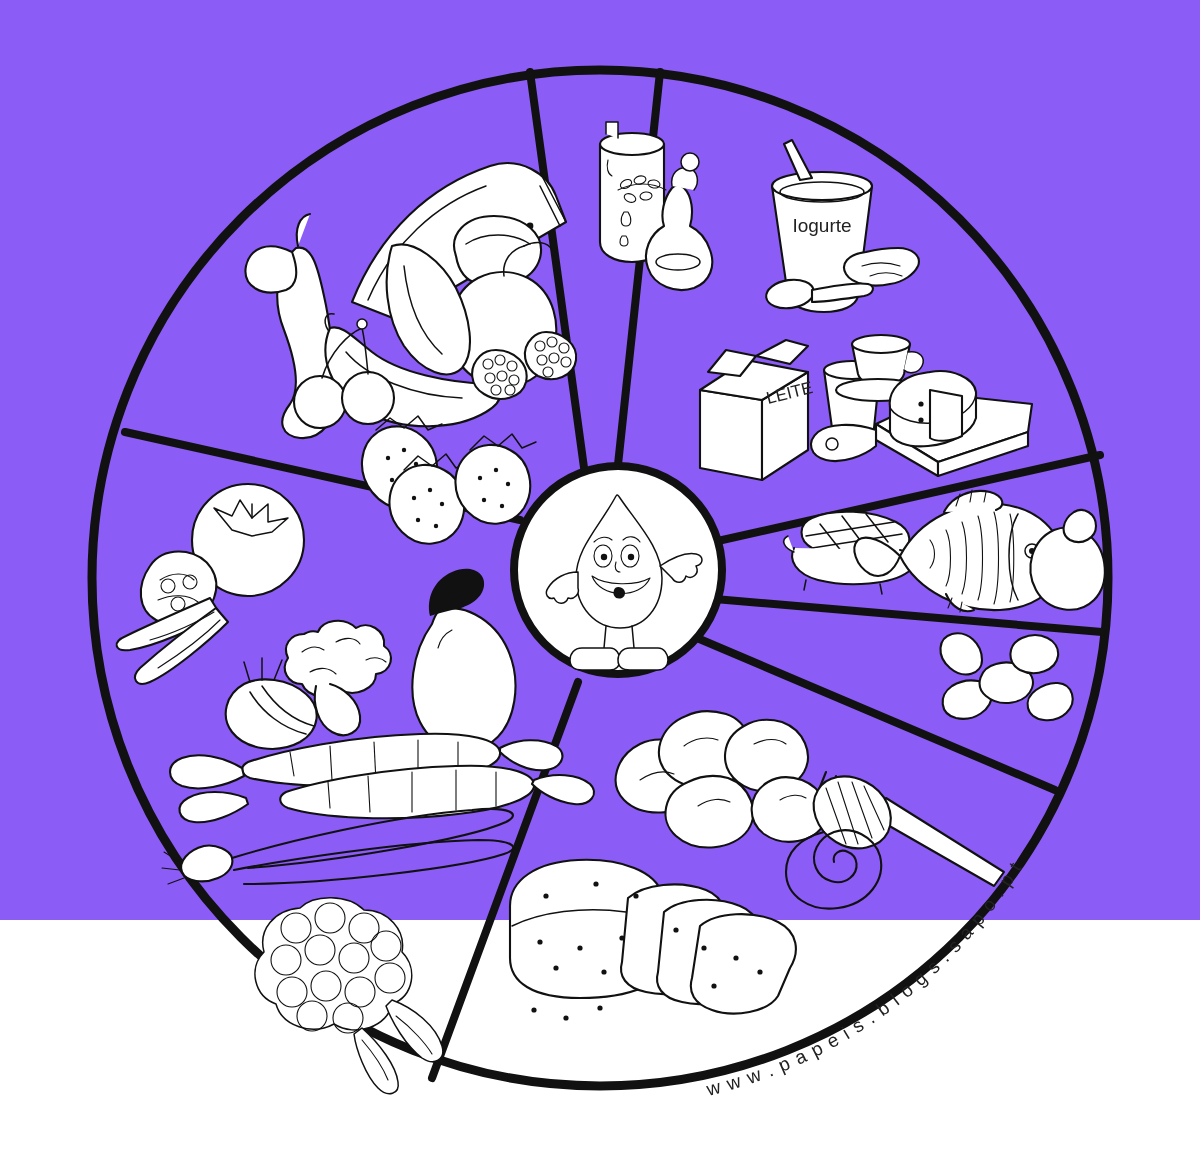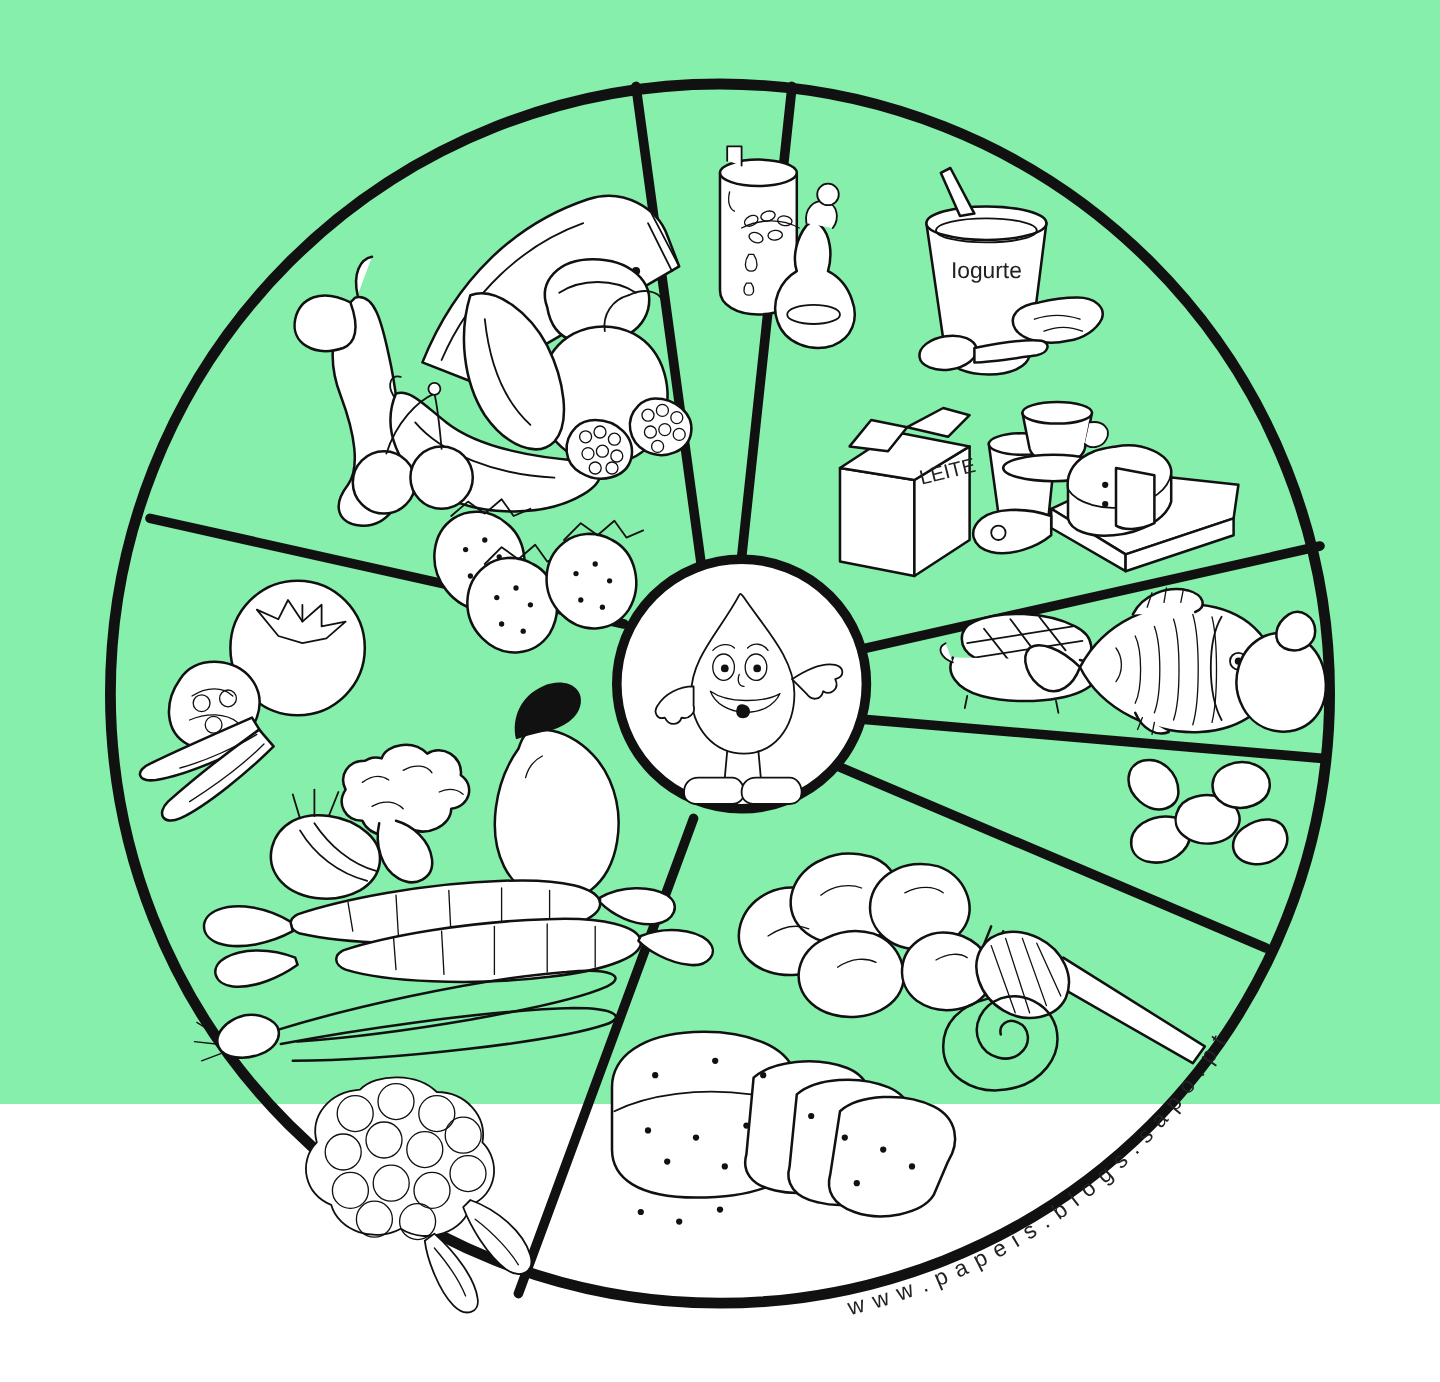--- a/index.html
+++ b/index.html
@@ -2,21 +2,21 @@
 <html><head>
 <meta charset="utf-8">
 <title>Roda dos Alimentos</title>
 <style>
   html,body{margin:0;padding:0;background:#ffffff;}
   body{
     width:1200px;height:1152px;overflow:hidden;
     font-family:"Liberation Sans", sans-serif;
     color:#000;
   }
-  #stage{position:relative;width:1200px;height:920px;background:#86efac;}
+  #stage{position:relative;width:1200px;height:920px;background:#8b5cf6;}
   svg#wheel{position:absolute;left:0;top:0;width:1200px;height:1152px;display:block;}
   .ink{fill:none;stroke:#111;stroke-linecap:round;stroke-linejoin:round;}
   .hair{stroke-width:2.1;}
   .hair-thin{stroke-width:1.5;}
   .hair-xthin{stroke-width:1.1;}
   .rim{stroke-width:9;}
   .divider{stroke-width:8;}
   .hubring{stroke-width:8;}
   .fillw{fill:#ffffff;}
   .solid{fill:#111;stroke:none;}

